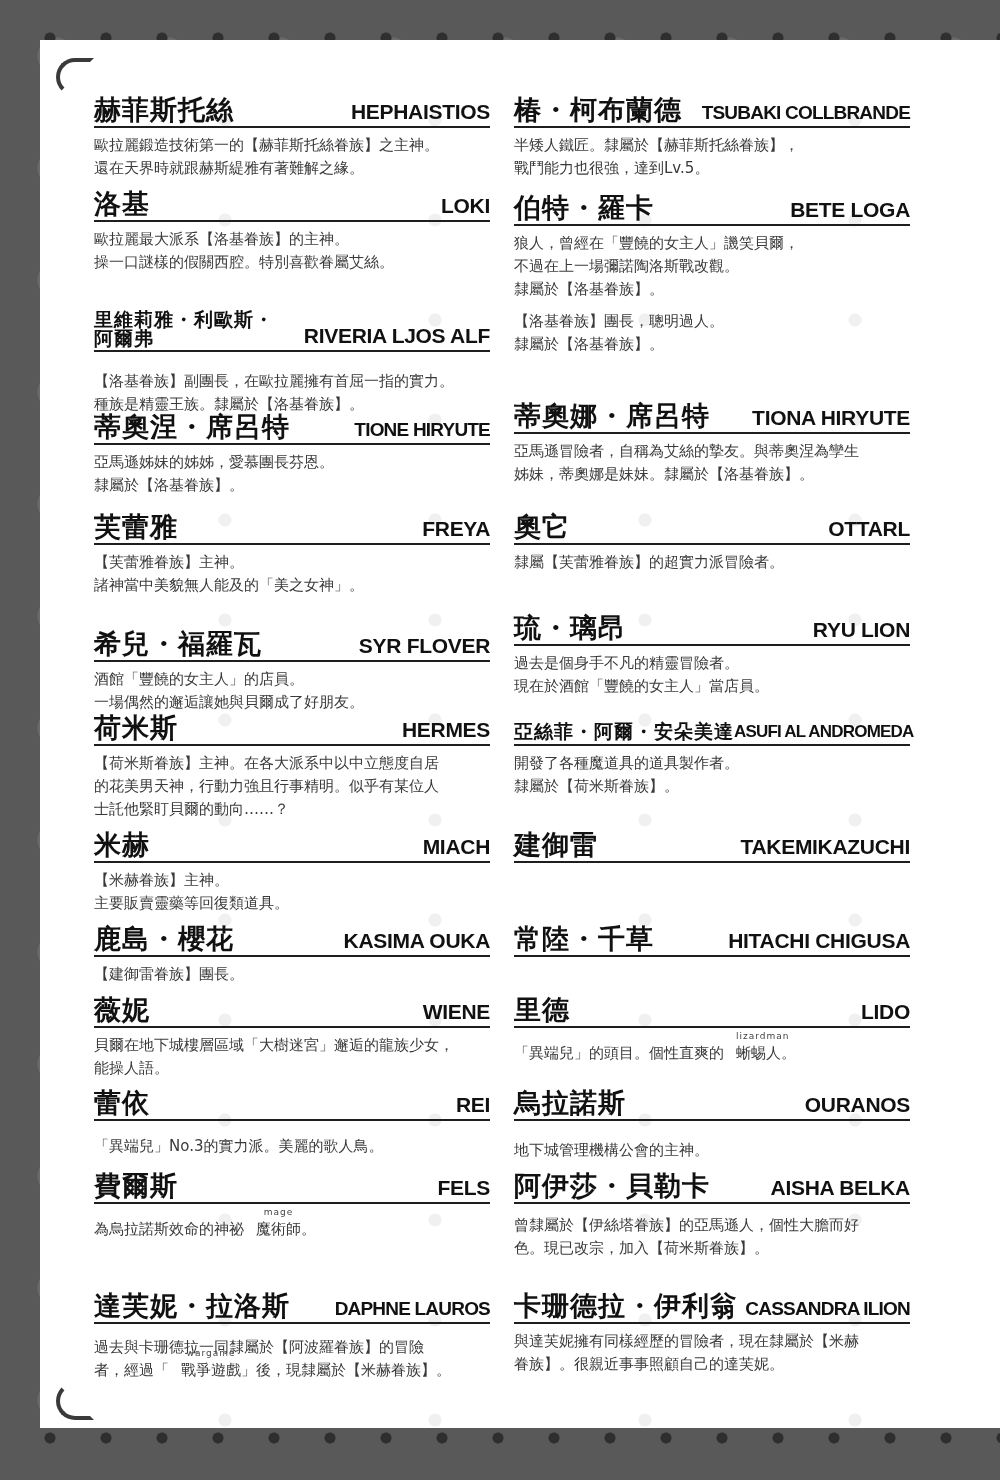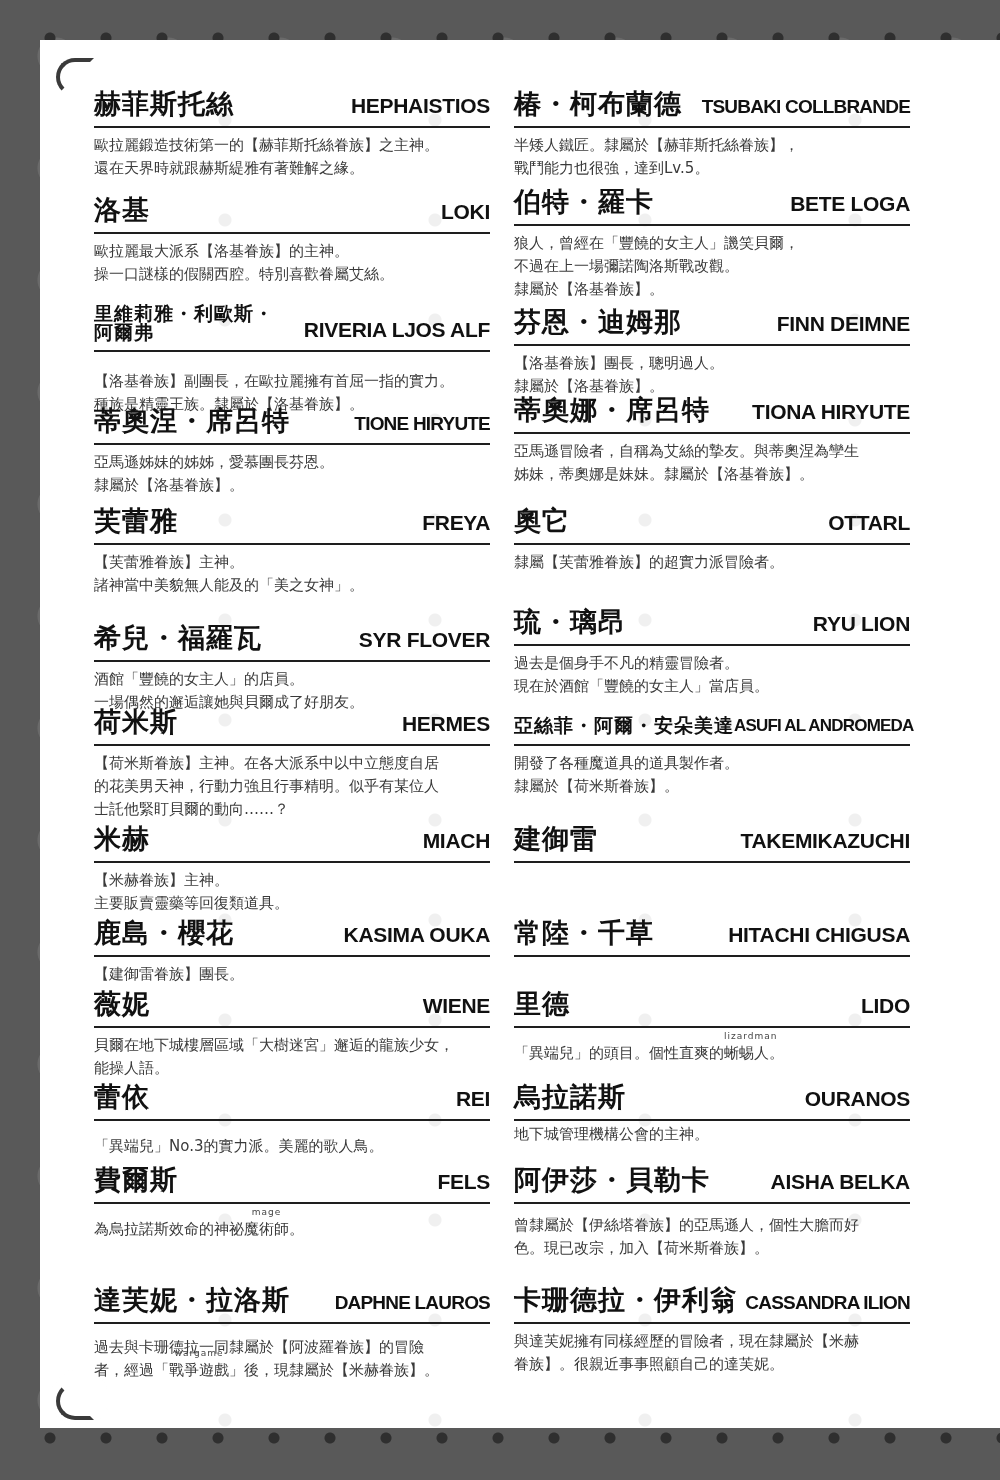--- a/index.html
+++ b/index.html
@@ -41,40 +41,40 @@
     .corner-tl { left: 38px; top: 38px; }
     .corner-bl { left: 38px; top: 1370px; transform: scaleY(-1); }
 
     .column { position: absolute; top: 0; width: 396px; }
     .col-left { left: 94px; }
     .col-right { left: 514px; }
 
     .entry { position: absolute; left: 0; width: 396px; }
     .entry-head {
       display: flex; justify-content: space-between; align-items: flex-end;
-      border-bottom: 2px solid #1e1e1e; padding-bottom: 8px; height: 42px;
+      border-bottom: 2px solid #1e1e1e; padding-bottom: 2px; height: 42px;
       box-sizing: border-box;
     }
     .name-zh {
       font-size: 27px; font-weight: bold; color: #111; letter-spacing: 1px;
       line-height: 1.05; white-space: nowrap;
     }
     .name-zh.small { font-size: 19px; }
     .name-zh.twoline { font-size: 19px; line-height: 1.0; white-space: normal; width: 200px; }
     .name-en {
       font-family: "Liberation Sans", sans-serif;
       font-size: 21px; font-weight: bold; color: #111; white-space: nowrap;
       letter-spacing: -0.3px;
     }
     .name-en.condensed { font-size: 19px; letter-spacing: -0.8px; }
     .desc {
       margin-top: 6px; font-size: 15px; line-height: 23px; color: #3a3a3a;
       white-space: pre-line;
     }
-    .ruby-wrap { position: relative; display: inline-block; }
+    .ruby-wrap { position: relative; display: inline-block; margin-left: 12px; }
     .ruby {
       position: absolute; top: -11px; left: 0; width: 100%; text-align: center;
       font-size: 9px; letter-spacing: 1px; color: #444; line-height: 10px;
     }
   </style>
 </head>
 <body>
 
 <div class="border-pattern"></div>
 <div class="panel">
@@ -87,21 +87,21 @@
 
   <div class="entry" style="top:86px">
     <div class="entry-head">
       <span class="name-zh">赫菲斯托絲</span>
       <span class="name-en">HEPHAISTIOS</span>
     </div>
     <div class="desc">歐拉麗鍛造技術第一的【赫菲斯托絲眷族】之主神。
 還在天界時就跟赫斯緹雅有著難解之緣。</div>
   </div>
 
-  <div class="entry" style="top:192px">
+  <div class="entry" style="top:180px">
     <div class="entry-head">
       <span class="name-zh">洛基</span>
       <span class="name-en">LOKI</span>
     </div>
     <div class="desc">歐拉麗最大派系【洛基眷族】的主神。
 操一口謎樣的假關西腔。特別喜歡眷屬艾絲。</div>
   </div>
 
   <div class="entry" style="top:304px">
     <div class="entry-head" style="height:48px">
@@ -215,24 +215,20 @@
     <div class="entry-head">
       <span class="name-zh">伯特・羅卡</span>
       <span class="name-en">BETE LOGA</span>
     </div>
     <div class="desc">狼人，曾經在「豐饒的女主人」譏笑貝爾，
 不過在上一場彌諾陶洛斯戰改觀。
 隸屬於【洛基眷族】。</div>
   </div>
 
   <div class="entry" style="top:304px">
-    <div class="entry-head">
-      <span class="name-zh">芬恩・迪姆那</span>
-      <span class="name-en">FINN DEIMNE</span>
-    </div>
     <div class="desc">【洛基眷族】團長，聰明過人。
 隸屬於【洛基眷族】。</div>
   </div>
 
   <div class="entry" style="top:392px">
     <div class="entry-head">
       <span class="name-zh">蒂奧娜・席呂特</span>
       <span class="name-en">TIONA HIRYUTE</span>
     </div>
     <div class="desc">亞馬遜冒險者，自稱為艾絲的摯友。與蒂奧涅為孿生
@@ -285,21 +281,21 @@
       <span class="name-en">LIDO</span>
     </div>
     <div class="desc" style="margin-top:14px"><span>「異端兒」的頭目。個性直爽的</span><span class="ruby-wrap"><span class="ruby">lizardman</span><span>蜥蜴人</span></span><span>。</span></div>
   </div>
 
   <div class="entry" style="top:1079px">
     <div class="entry-head">
       <span class="name-zh">烏拉諾斯</span>
       <span class="name-en">OURANOS</span>
     </div>
-    <div class="desc" style="margin-top:2px">地下城管理機構公會的主神。</div>
+    <div class="desc" style="margin-top:18px">地下城管理機構公會的主神。</div>
   </div>
 
   <div class="entry" style="top:1162px">
     <div class="entry-head">
       <span class="name-zh">阿伊莎・貝勒卡</span>
       <span class="name-en">AISHA BELKA</span>
     </div>
     <div class="desc" style="margin-top:10px">曾隸屬於【伊絲塔眷族】的亞馬遜人，個性大膽而好
 色。現已改宗，加入【荷米斯眷族】。</div>
   </div>

